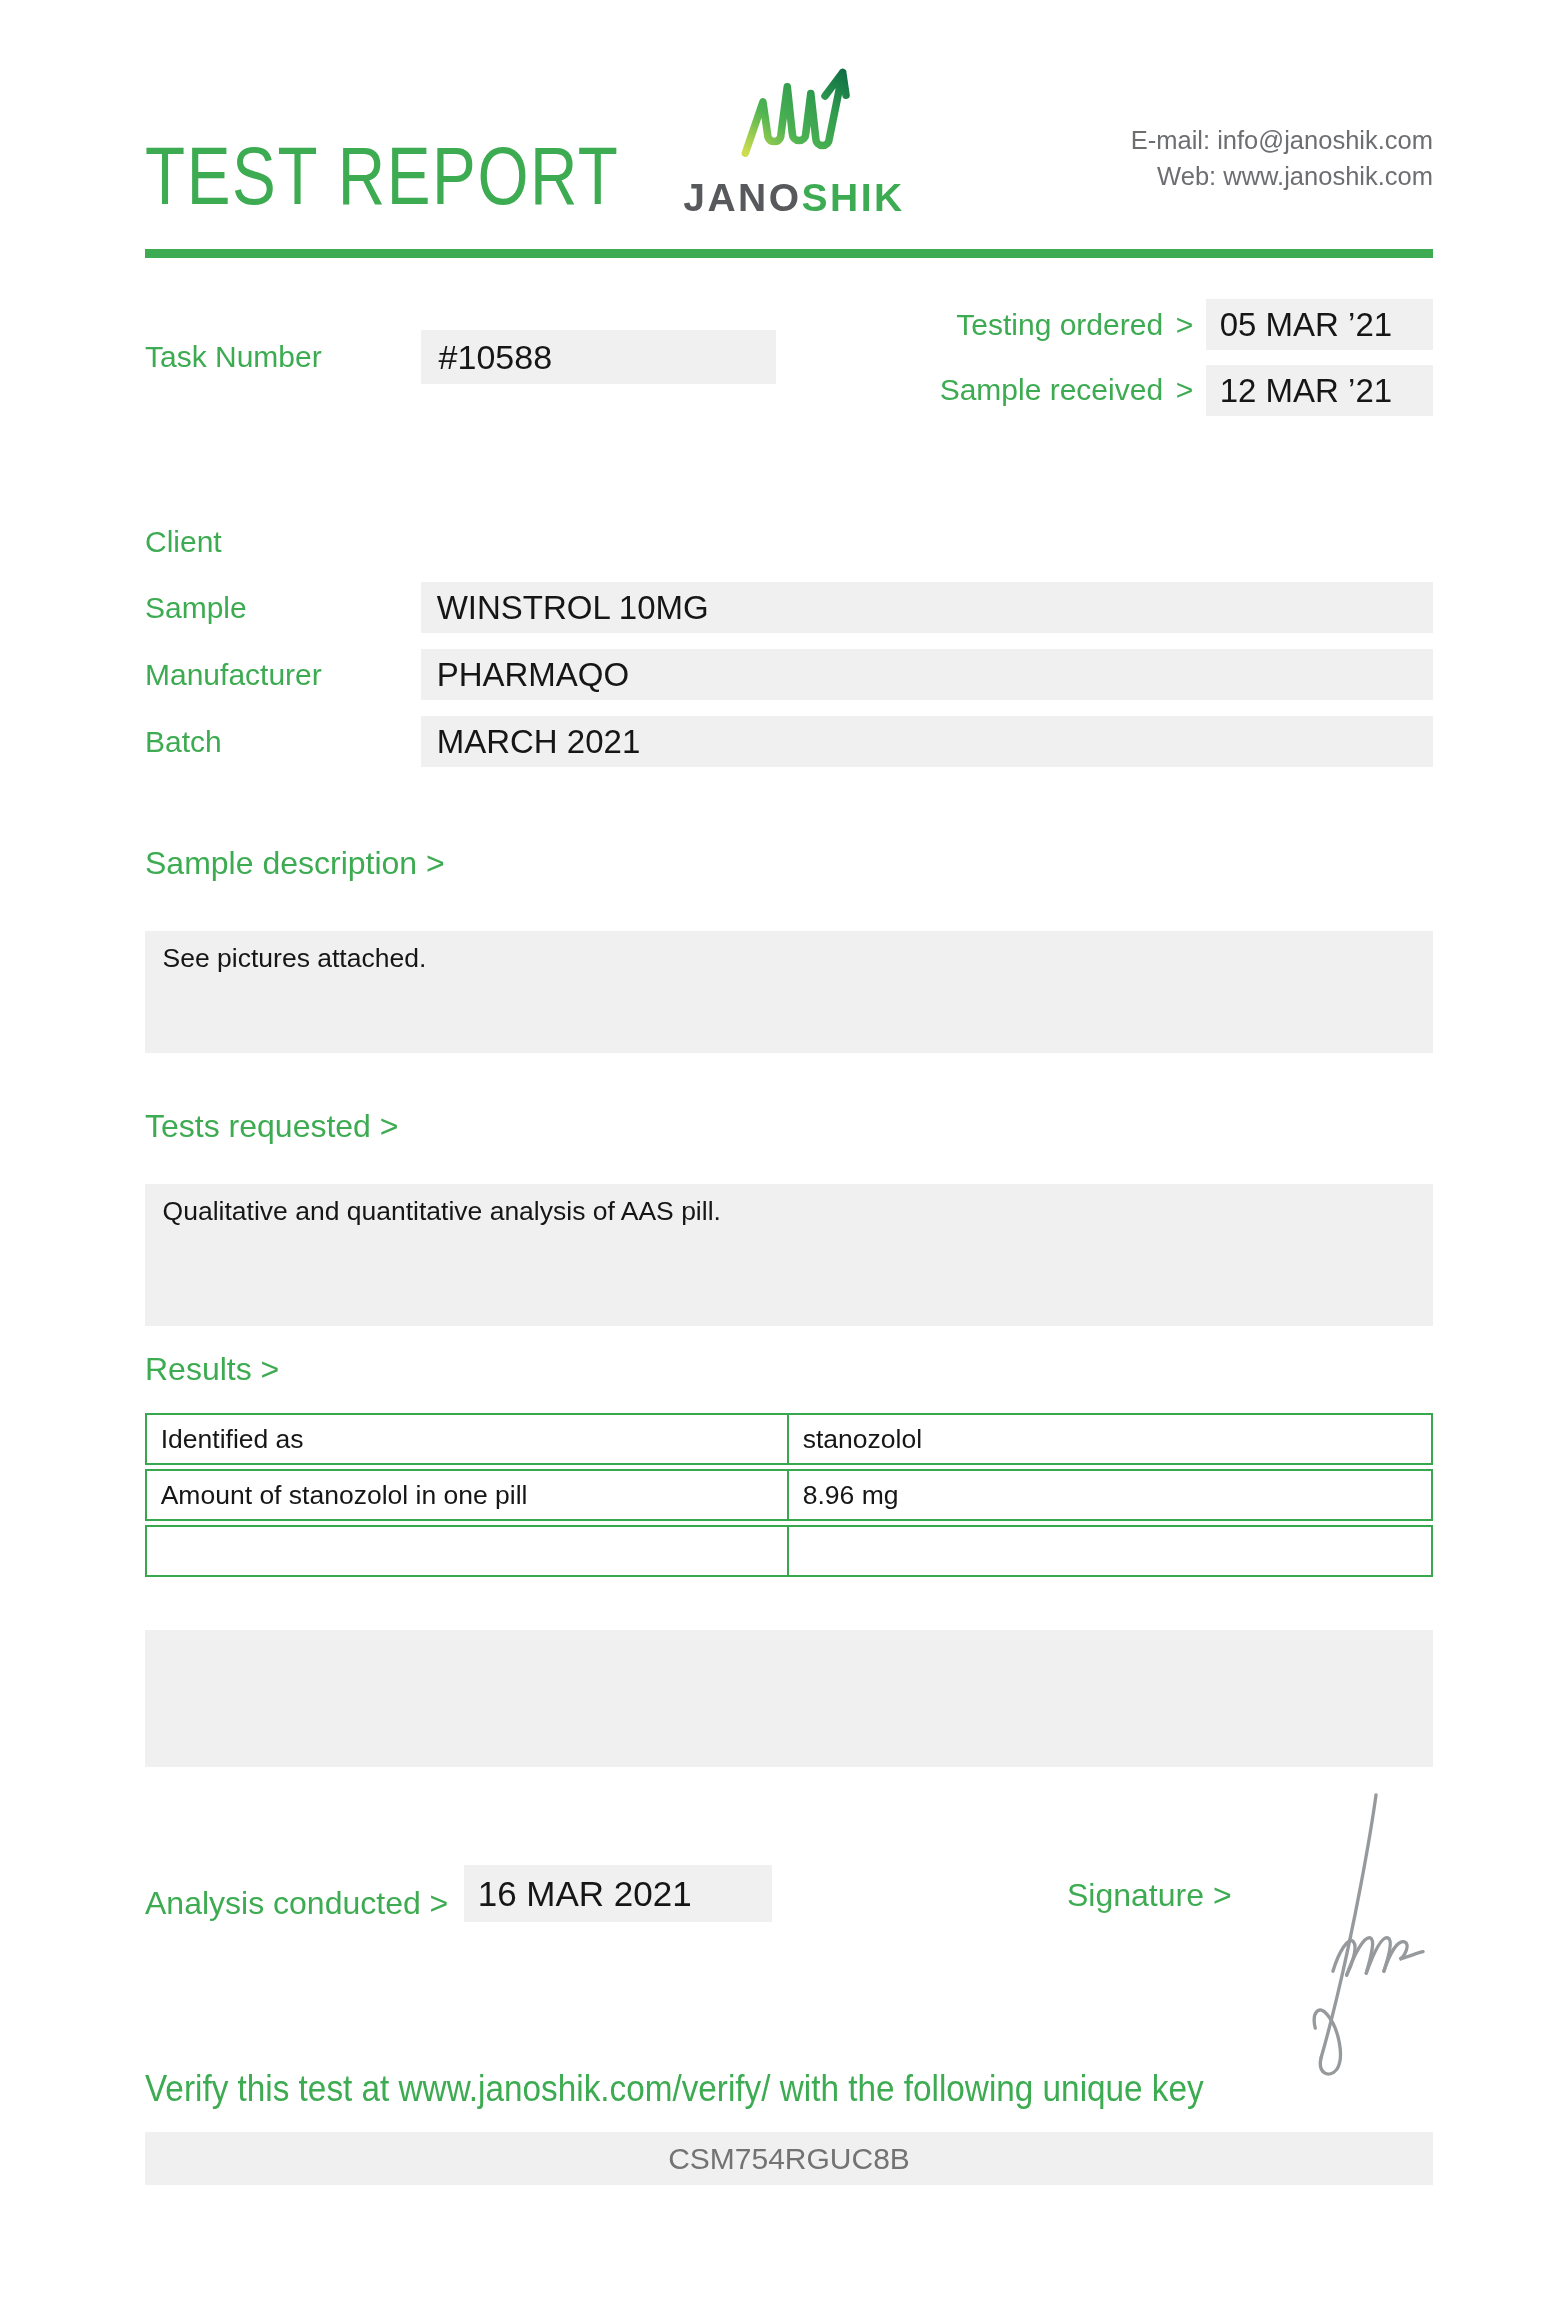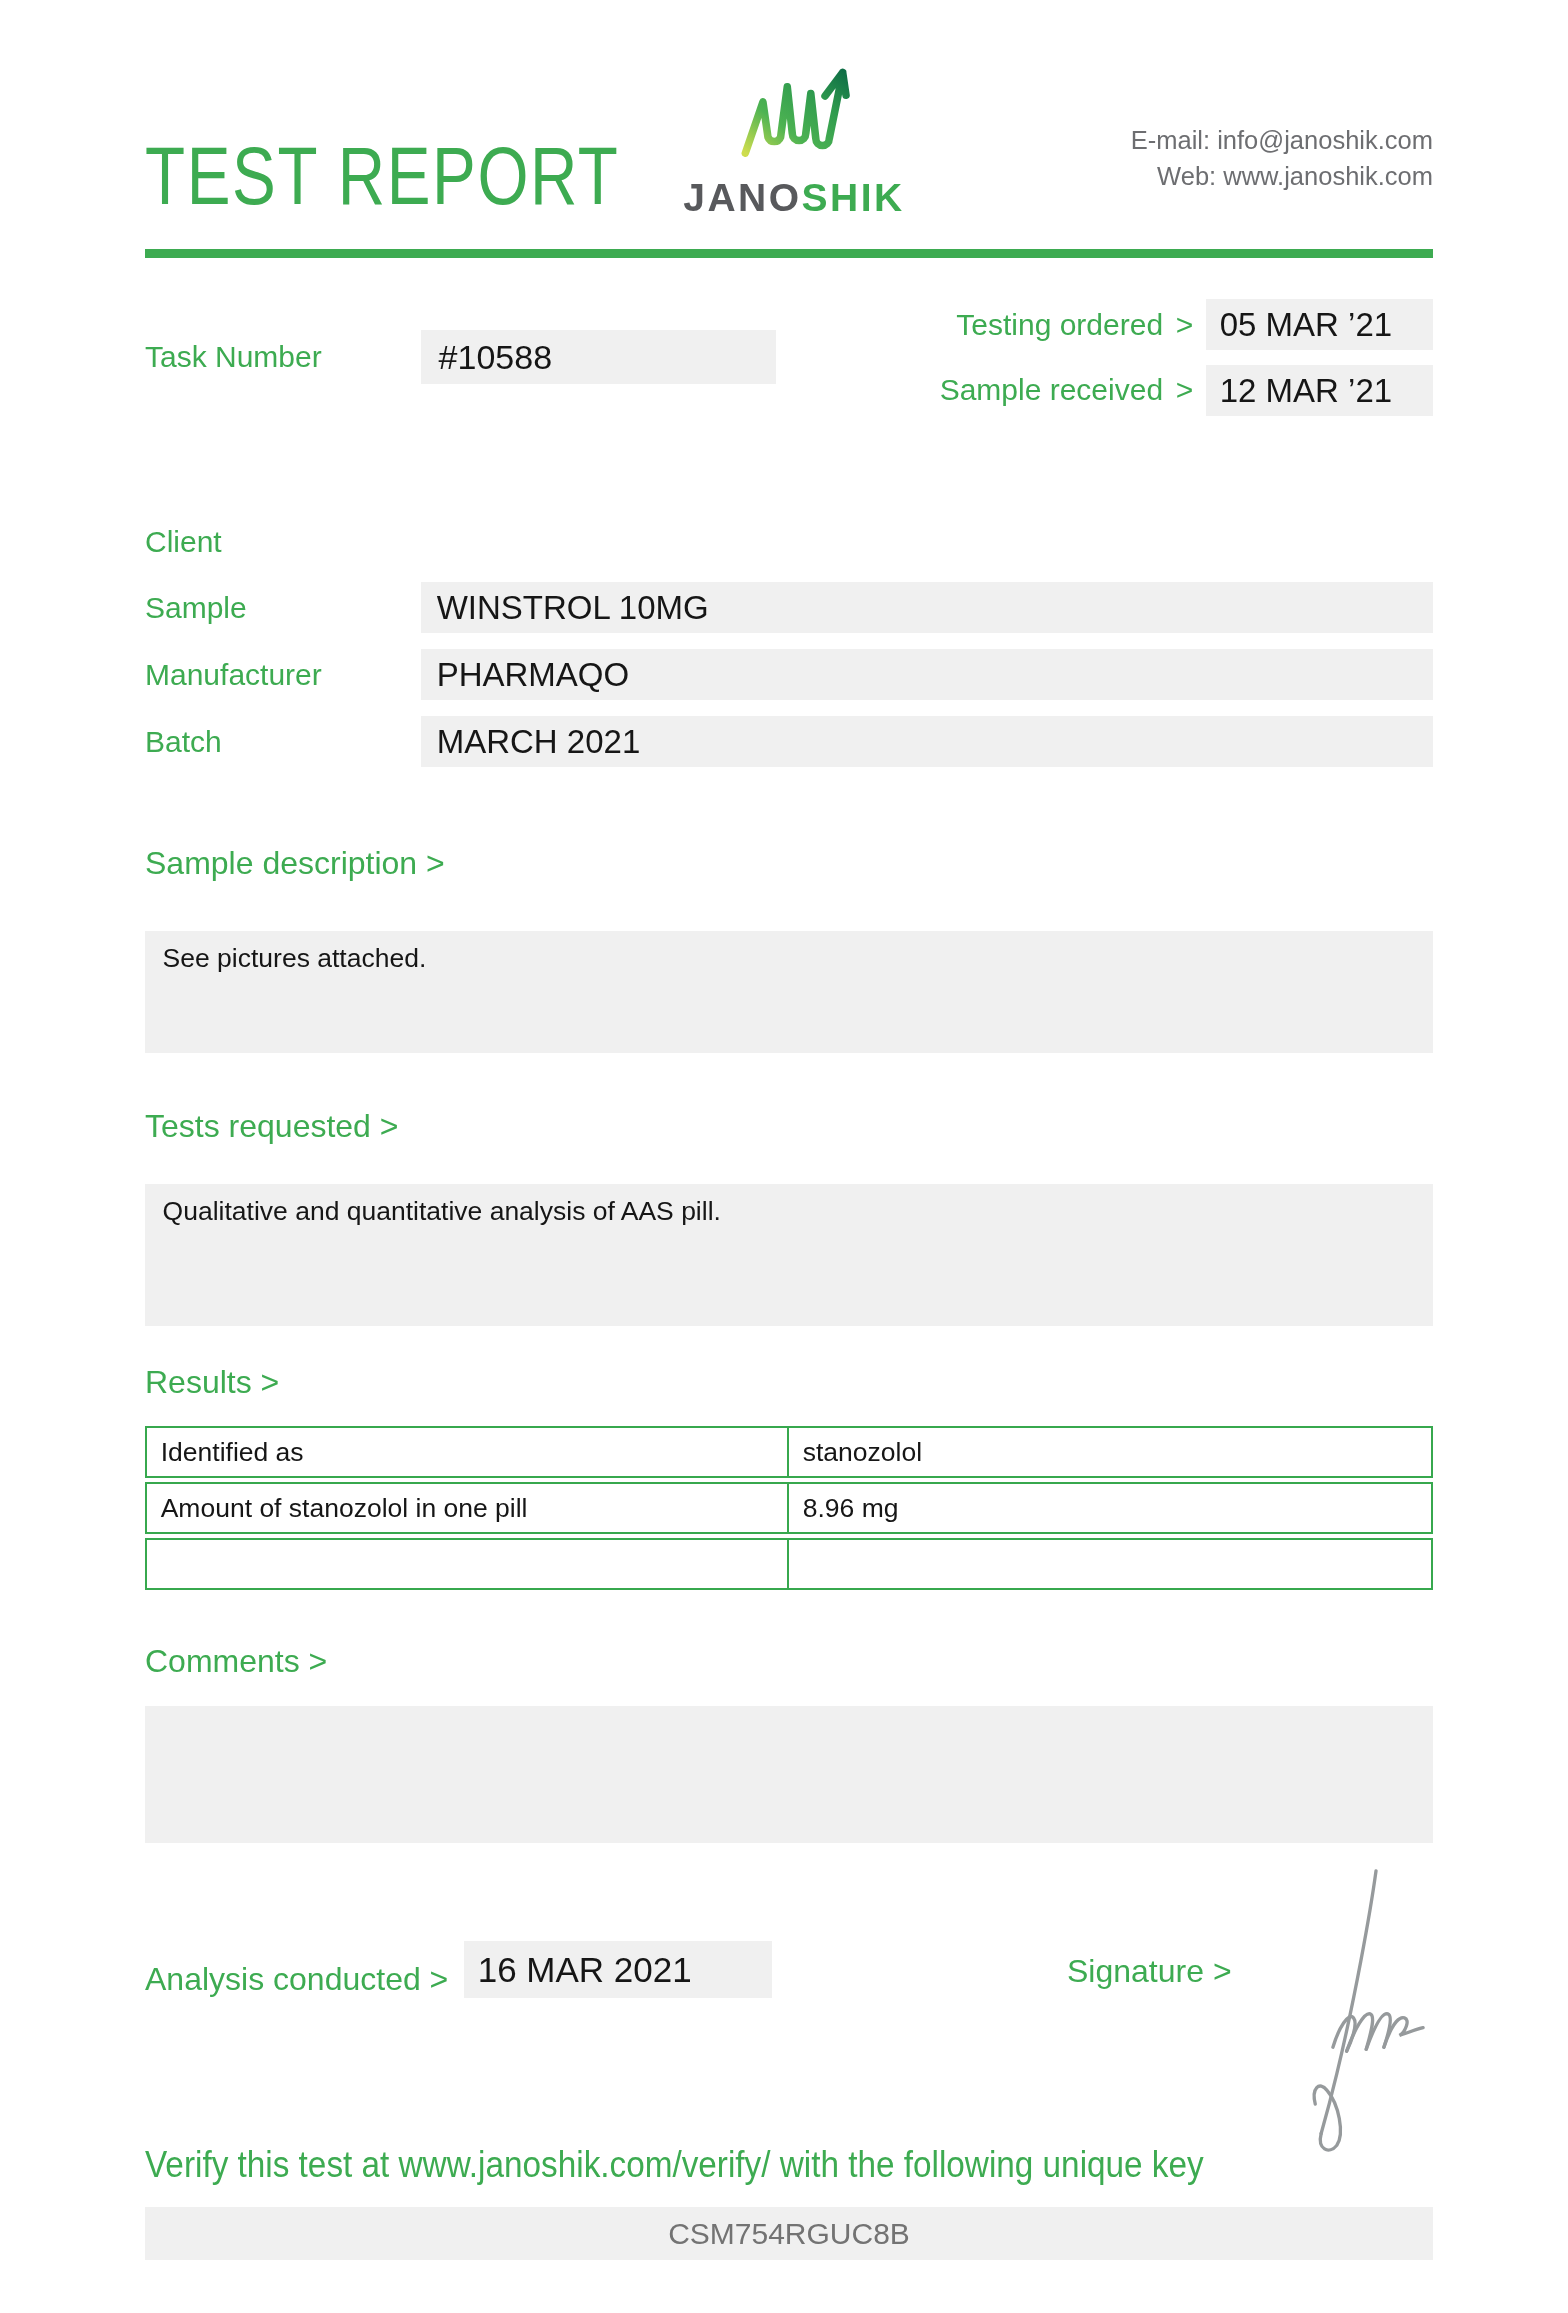--- a/index.html
+++ b/index.html
@@ -48,21 +48,21 @@
   
   .info{margin-top:100px;display:flex;flex-direction:column;gap:15.7px;}
   .info-row{display:flex;}
   .info-row .g-label{width:276px;line-height:51px;}
   .info-box{flex:1;height:51px;background:var(--box-gray);font-size:33px;line-height:51px;padding-left:15.7px;}
 
   
   .section-heading{font-size:32px;color:var(--green);line-height:37px;margin:0;font-weight:400;}
   .sec-sample{margin-top:78px;}
   .sec-tests{margin-top:55px;}
-  .sec-results{margin-top:38px;}
+  .sec-results{margin-top:25px;}
   .sec-comments{margin-top:49px;}
   .body-box{background:var(--box-gray);font-size:26.5px;padding:11.8px 17.6px;color:var(--ink);}
   .sec-sample .body-box{margin-top:49px;height:122px;}
   .sec-tests .body-box{margin-top:39px;height:142px;}
   .sec-comments .body-box{margin-top:25.5px;height:137px;}
 
   
   .results-table{width:100%;border-collapse:separate;border-spacing:0 4.9px;margin-top:21.6px;}
   .results-table td{
     border:2.9px solid var(--table-border);height:52px;font-size:26.5px;
@@ -175,21 +175,20 @@
         </tr>
         <tr>
           <td></td>
           <td></td>
         </tr>
       </tbody>
     </table>
   </div>
 
   <div class="sec-comments">
-    <h2 class="section-heading">Comments &gt;</h2>
     <div class="body-box"></div>
   </div>
 
   <div class="footer-row">
     <span class="analysis-label">Analysis conducted &gt;</span>
     <span class="analysis-box">16 MAR 2021</span>
     <span class="sig-label">Signature &gt;</span>
     <svg class="signature" viewBox="0 0 150 300" fill="none">
       <g stroke="#969a9c" stroke-width="3.4" stroke-linecap="round">
         <path d="M98 8 C92 52 76 140 58 215 C52 240 46 262 42 276"></path>

